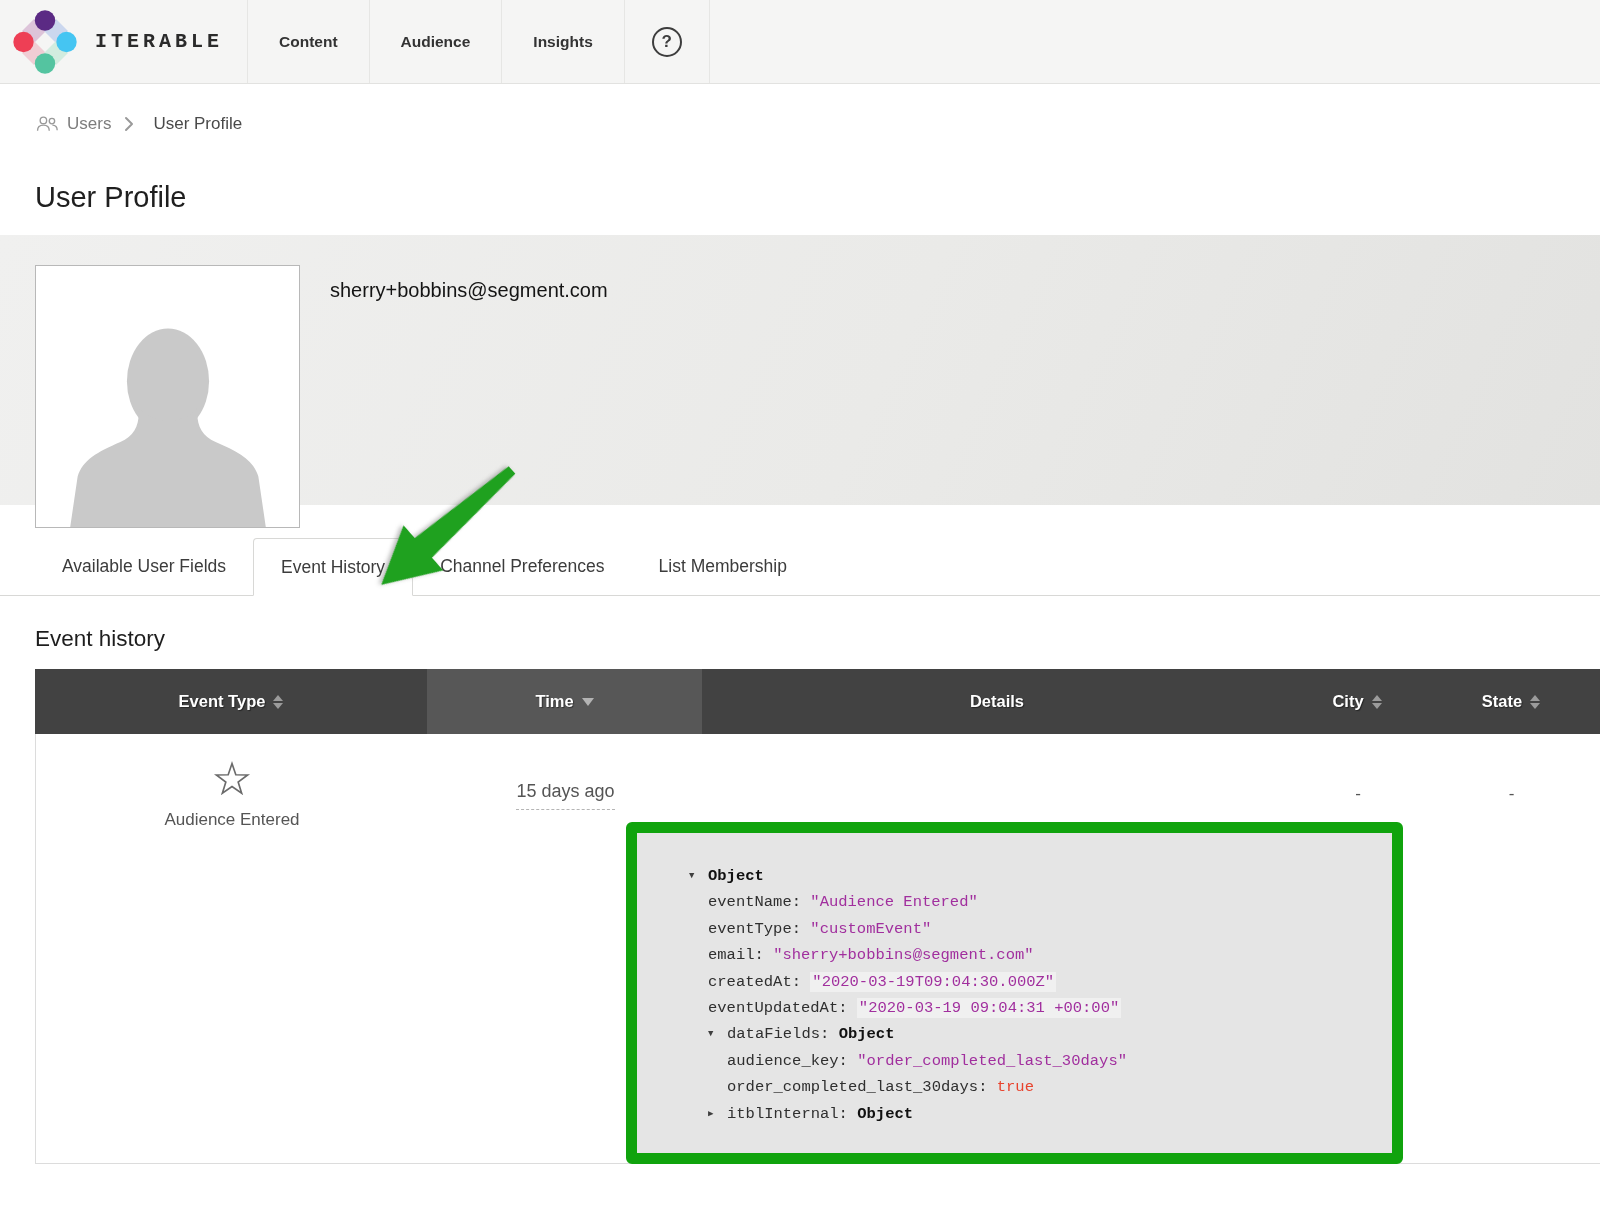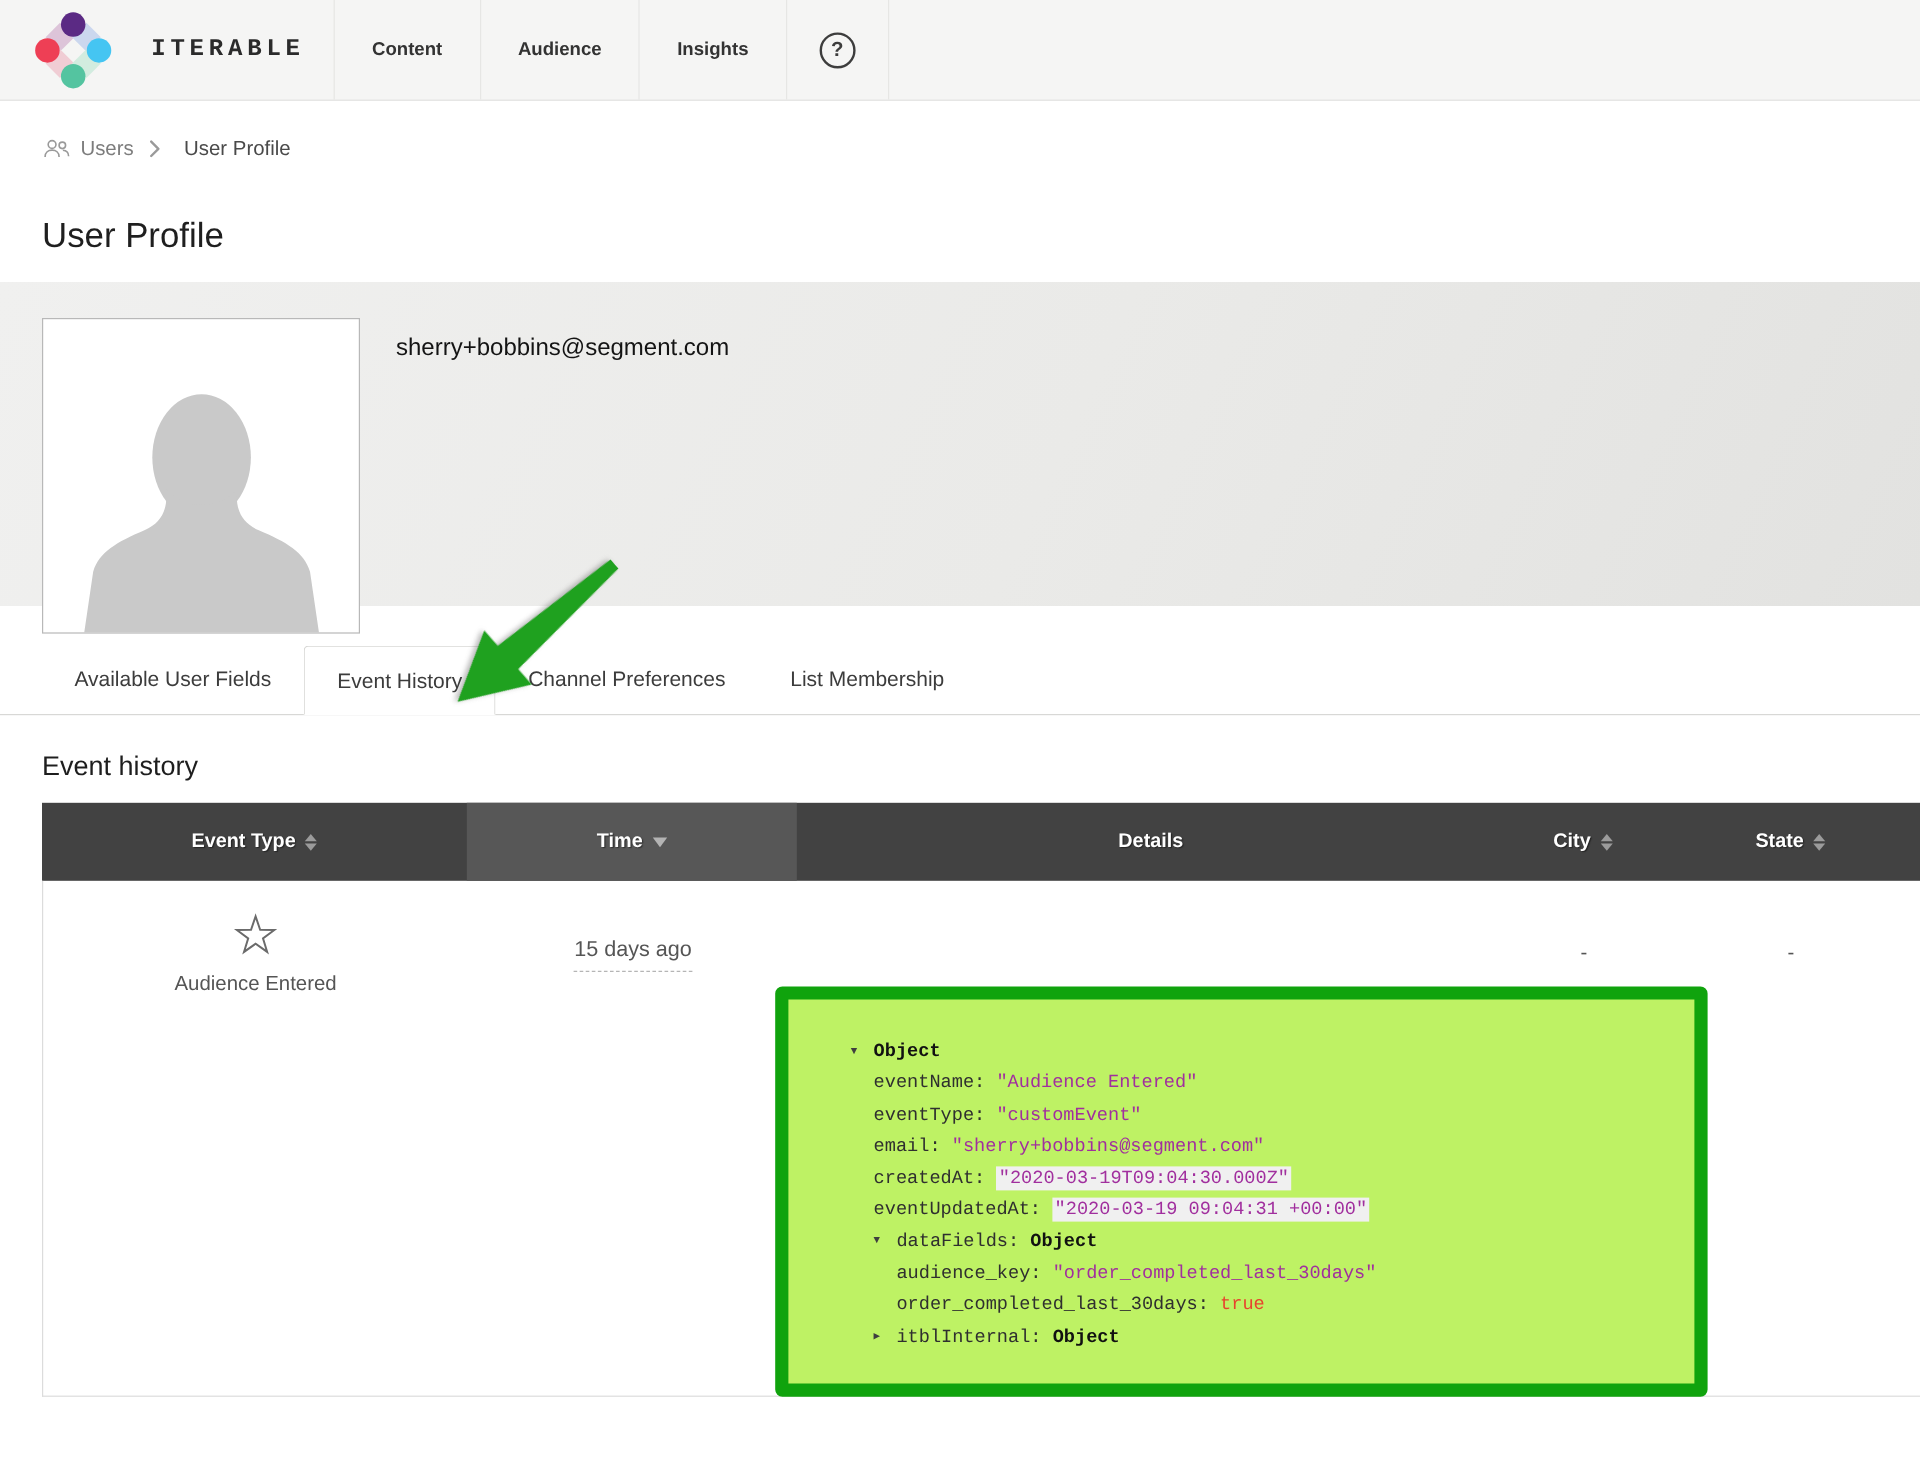--- a/index.html
+++ b/index.html
@@ -2,21 +2,21 @@
 <html><head>
 <meta charset="utf-8">
 <style>
   * { margin:0; padding:0; box-sizing:border-box; }
   html,body { width:1600px; height:1219px; background:#fff; overflow:hidden;
               font-family:"Liberation Sans", sans-serif; color:#333; position:relative; }
 
   
   .navbar { height:84px; background:#f5f5f4; border-bottom:1px solid #e2e2e0;
             display:flex; align-items:stretch; }
-  .brand { display:flex; align-items:center; gap:32px; padding:0 24px 0 28px; cursor:pointer; }
+  .brand { display:flex; align-items:center; gap:17px; padding:0 24px 0 12px; cursor:pointer; }
   .brand-word { font-family:"Liberation Mono", monospace; font-weight:bold; font-size:20px;
                 letter-spacing:4px; color:#2b2b2b; }
   .nav-item { display:flex; align-items:center; padding:0 31px; border-left:1px solid #e6e6e4;
               font-weight:bold; font-size:15.5px; color:#333; cursor:pointer; }
   .nav-help { display:flex; align-items:center; padding:0 27px;
               border-left:1px solid #e6e6e4; border-right:1px solid #e6e6e4; cursor:pointer; }
   .help-circle { width:30px; height:30px; border:2.5px solid #3d3d3d; border-radius:50%;
                  display:flex; align-items:center; justify-content:center;
                  font-weight:bold; font-size:17px; color:#3d3d3d; }
 
@@ -48,42 +48,42 @@
 
   .section-heading { margin:30px 0 0 35px; font-size:22.5px; font-weight:500; color:#1e1e1e; }
 
   
   .etable { margin:17px 0 0 35px; width:1565px; }
   .thead { display:flex; height:65px; background:#424242; }
   .hcol { display:flex; align-items:center; justify-content:center; gap:8px;
           color:#fff; font-weight:bold; font-size:16.5px; cursor:pointer;
           text-shadow:1px 1px 1px rgba(0,0,0,.45); }
   .hcol.sorted { background:#575757; }
-  .c0{width:354px} .c1{width:275px} .c2{width:590px} .c3{width:130px} .c4{flex:1}
+  .c0{width:392px} .c1{width:275px} .c2{width:590px} .c3{width:130px} .c4{flex:1}
   .sort-both { display:flex; flex-direction:column; gap:2px; }
   .tri-u { width:0;height:0;border-left:5px solid transparent;border-right:5px solid transparent;
            border-bottom:6px solid #9b9b9b; }
   .tri-d { width:0;height:0;border-left:5px solid transparent;border-right:5px solid transparent;
            border-top:6px solid #9b9b9b; }
   .tri-desc { width:0;height:0;border-left:6px solid transparent;border-right:6px solid transparent;
               border-top:8px solid #b3b3b3; }
 
   .trow { position:relative; height:430px; display:flex;
           border-left:1px solid #dcdcdc; border-bottom:1px solid #dcdcdc; }
   .cell { display:flex; flex-direction:column; align-items:center; }
   .cell-event { padding-top:26px; gap:12px; }
   .event-label { font-size:17px; color:#555; }
   .cell-time { padding-top:47px; }
   .time-link { font-size:18px; color:#555; border-bottom:1px dashed #b5b5b5;
                padding-bottom:7px; cursor:pointer; }
   .cell-dash { padding-top:50px; font-size:17px; color:#555; }
 
   
-  .details-box { position:absolute; left:610px; top:88px; width:777px; height:342px;
-                 background:#bef264; border:11px solid #10a30d; border-radius:6px;
+  .details-box { position:absolute; left:590px; top:88px; width:777px; height:342px;
+                 background:#e5e5e5; border:11px solid #10a30d; border-radius:6px;
                  padding:30px 8px 0 52px; z-index:5; overflow:hidden; }
   .jline { font-family:"Liberation Mono", monospace; font-size:15.5px; line-height:26.4px;
            color:#2f2f2f; white-space:nowrap; }
   .jtoggle { display:inline-block; width:19px; font-size:9px; color:#3f3f3f;
              vertical-align:2px; cursor:pointer; }
   .jkey { color:#2f2f2f; }
   .jval-string { color:#a12f9e; }
   .jval-boolean { color:#e8432d; }
   .jval-object { color:#111; font-weight:bold; }
   .jhl { background:#f0f0f0; padding:1px 2px; }

